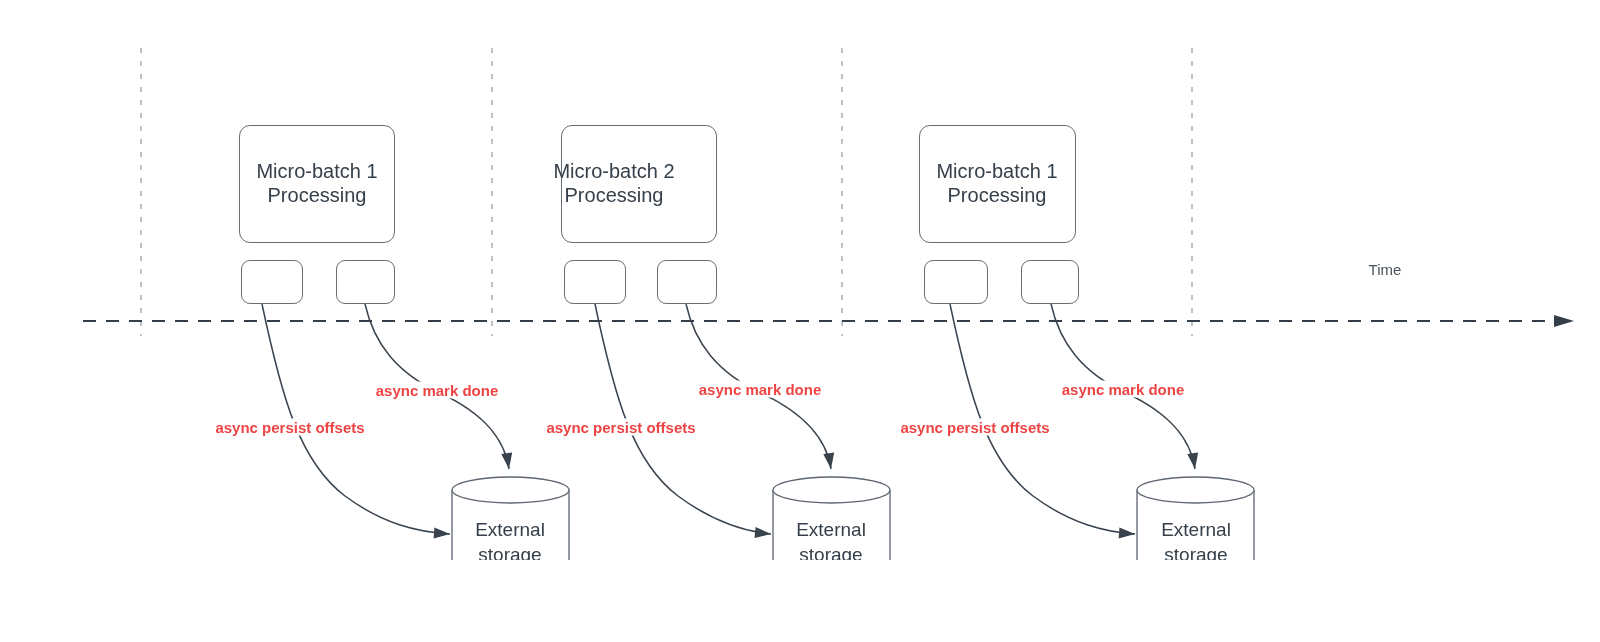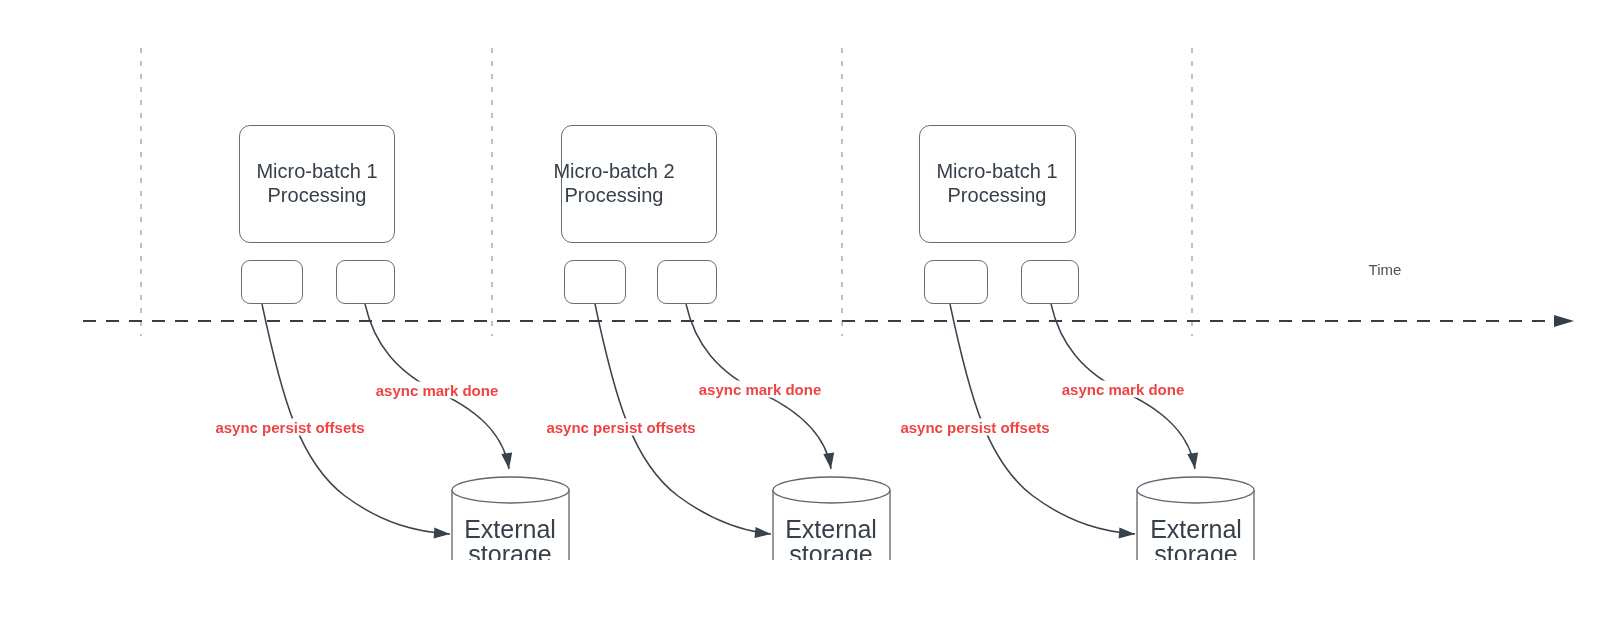--- a/index.html
+++ b/index.html
@@ -6,21 +6,21 @@
   .canvas{
     position:relative;width:1600px;height:560px;background:#ffffff;
     font-family:"Liberation Sans",sans-serif;overflow:hidden;
   }
   .layer{position:absolute;left:0;top:0;}
   .node{position:absolute;background:#ffffff;border:1px solid #666f78;box-sizing:border-box;}
   .big-box{border-radius:11px;}
   .small-box{border-radius:9px;}
   .label{position:absolute;transform:translate(-50%,-50%);text-align:center;}
   .box-label{font-size:20px;line-height:24px;color:#36404a;white-space:pre-line;}
-  .storage-label{font-size:25px;line-height:25px;color:#36404a;white-space:pre-line;}
+  .storage-label{font-size:19px;line-height:25px;color:#36404a;white-space:pre-line;}
   .edge-label{
     font-size:15px;font-weight:bold;color:#ef4444;background:#ffffff;
     padding:0 3px;white-space:nowrap;
   }
   .axis-label{font-size:15px;color:#4a545e;}
 </style>
 </head>
 <body>
 
 <div class="canvas">

